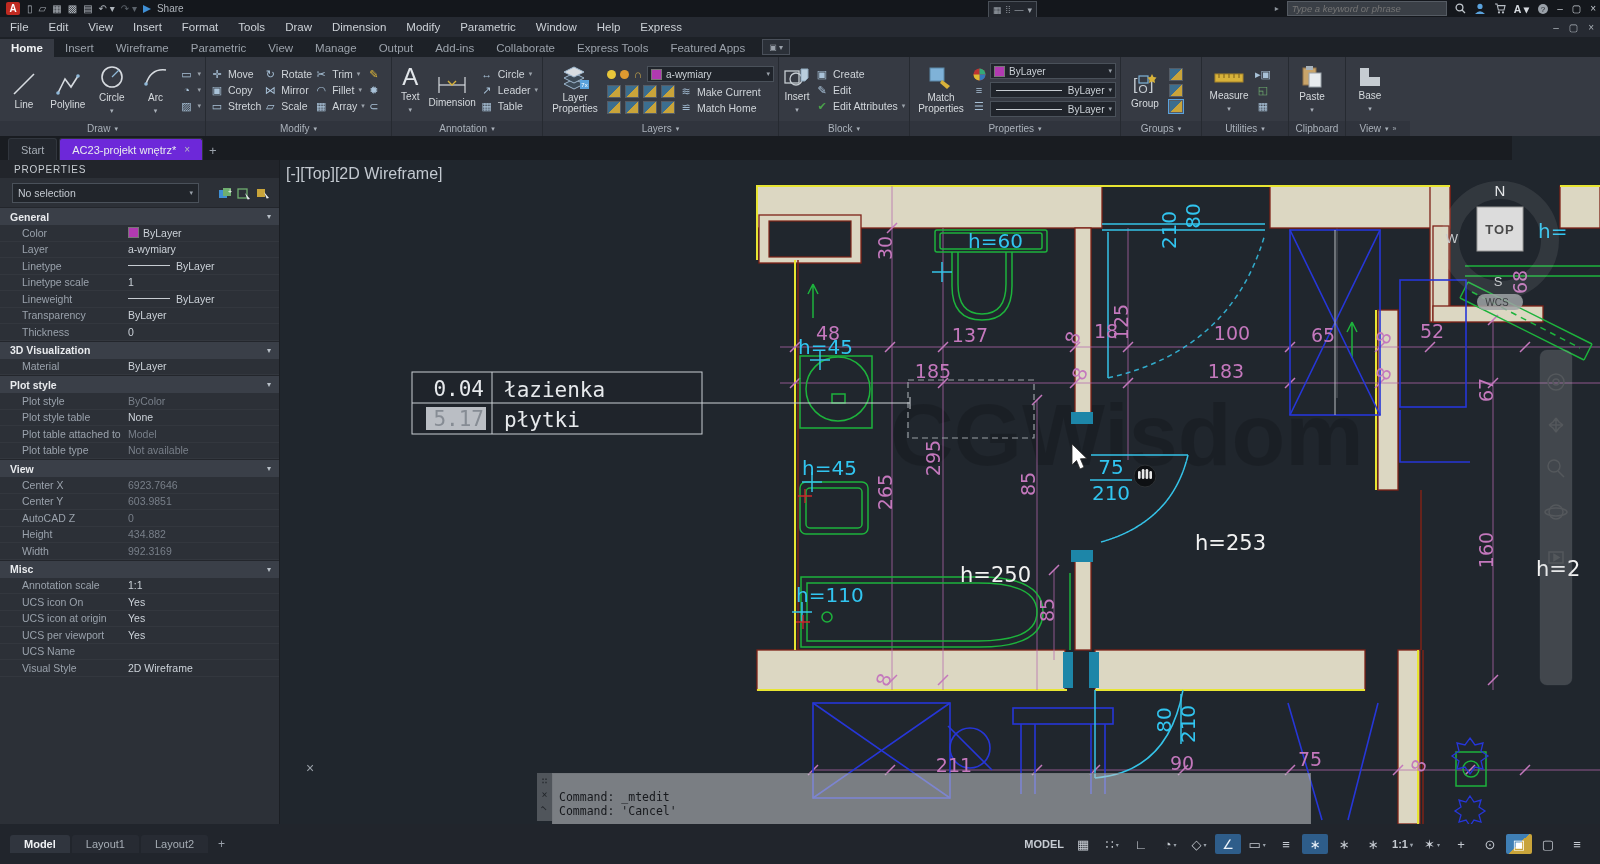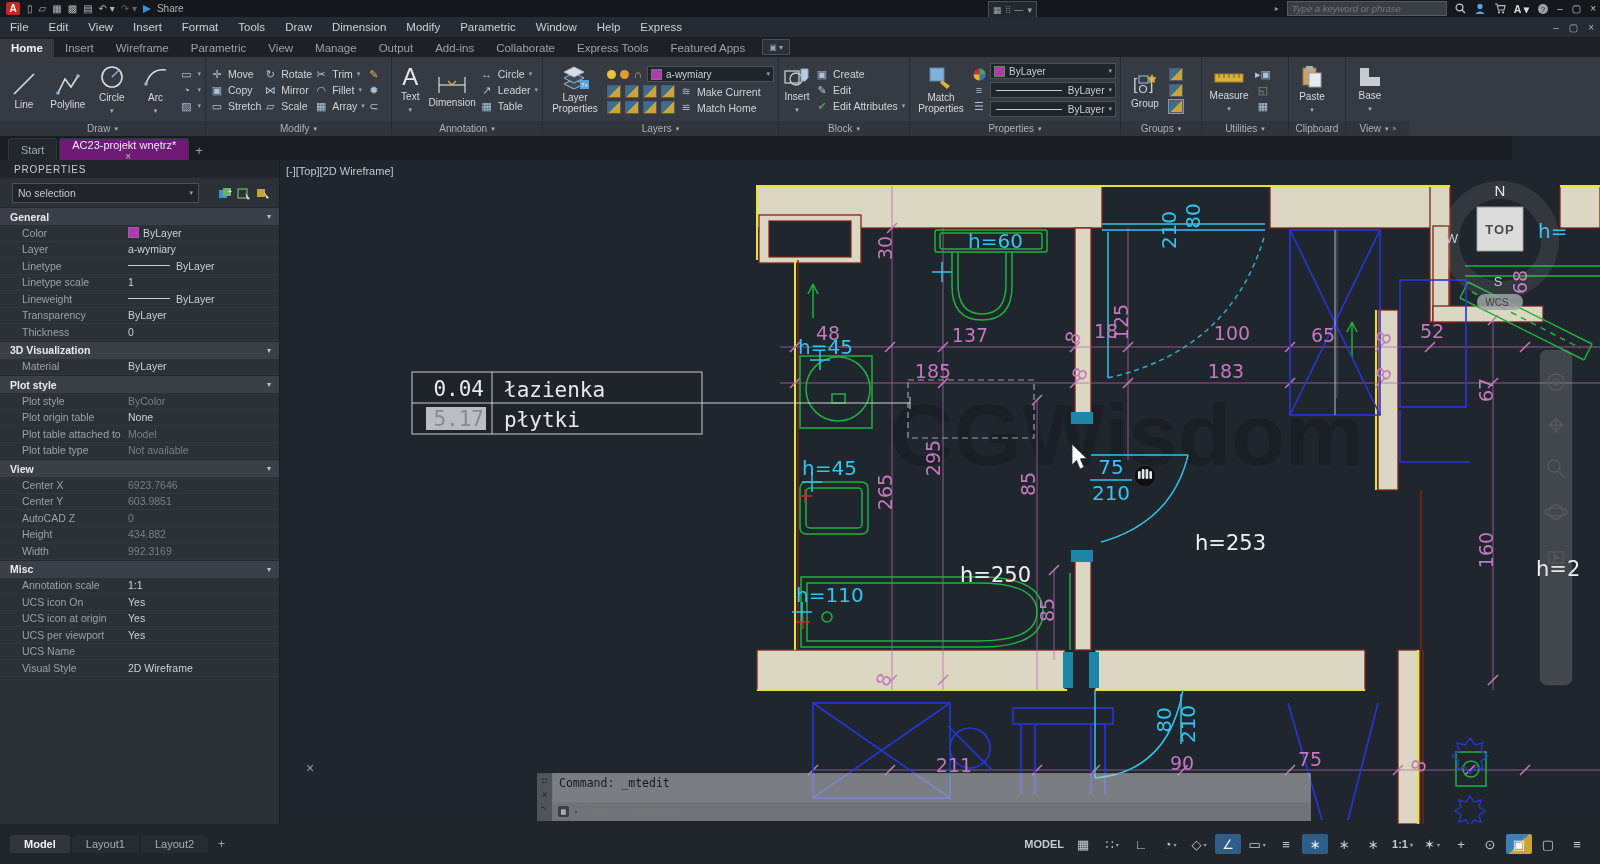--- a/index.html
+++ b/index.html
@@ -50,21 +50,21 @@
   .field{height:14px;background:#20242b;border:1px solid #4a515a;display:flex;align-items:center;gap:4px;
     padding:0 3px;color:#ccd2d8;font-size:10px;white-space:nowrap;}
   .field .line{flex:1;border-top:1px solid #c7ccd2;margin:0 2px;}
   .sw{width:9px;height:9px;background:#b13ab1;display:inline-block;border:1px solid #777;}
   .mini{width:12px;height:11px;border:1px solid #555c66;display:inline-block;background:linear-gradient(135deg,#3c6e8f 50%,#c9a43a 50%);}
   .dot{width:9px;height:9px;border-radius:50%;display:inline-block;}
   
   .filetabs{position:absolute;left:0;top:136px;width:1512px;height:24px;background:#191c21;display:flex;align-items:flex-end;padding-left:8px;box-sizing:border-box;}
   .ftab{height:21px;display:flex;align-items:center;padding:0 12px;font-size:11px;color:#a6adb5;background:#23272e;
     border:1px solid #31363e;border-bottom:none;margin-right:2px;border-radius:3px 3px 0 0;cursor:default;}
-  .ftab.active{background:#701a75;color:#e8ebee;flex-direction:column;}
+  .ftab.active{background:#6d28d9;color:#e8ebee;}
   .ftab .x{margin-left:8px;color:#b7bdc4;font-size:10px;}
   .ftab-add{color:#9aa1aa;font-size:13px;margin-left:4px;padding-bottom:2px;cursor:default;}
   
   .workspace{position:absolute;left:0;top:160px;width:1600px;height:664px;display:flex;}
   
   .palette{width:280px;height:664px;background:#2c3037;flex:none;position:relative;font-size:10.5px;border-right:1px solid #1b1e23;box-sizing:border-box;}
   .pal-head{height:18px;background:#22252b;color:#c8cdd3;display:flex;align-items:center;padding-left:14px;
     font-size:10px;letter-spacing:.8px;}
   .pal-selrow{display:flex;align-items:center;gap:18px;padding:5px 8px 4px 12px;}
   .pal-select{flex:1;height:18px;background:#21252b;border:1px solid #4a515a;color:#c4cad1;display:flex;align-items:center;
@@ -74,29 +74,29 @@
   .psec{background:#3a3f48;color:#e9ebee;font-weight:bold;height:17px;display:flex;align-items:center;
     justify-content:space-between;padding:0 8px 0 10px;border-top:1px solid #23262c;}
   .psec .caret{font-size:8px;color:#b9c0c8;font-weight:normal;}
   .prow{height:15.5px;display:flex;align-items:center;border-bottom:1px solid #33373e;}
   .plabel{width:128px;padding-left:22px;color:#9aa2ac;box-sizing:border-box;white-space:nowrap;overflow:hidden;}
   .pval{flex:1;color:#ccd2d9;display:flex;align-items:center;gap:4px;white-space:nowrap;}
   .pval.dim{color:#787f89;}
   .pline{display:inline-block;width:42px;border-top:1px solid #c7ccd2;margin-right:2px;}
   
   .canvas{position:relative;width:1320px;height:664px;background:#20262d;overflow:hidden;}
-  .vp-label{position:absolute;left:6px;top:5px;color:#c3c9d0;font-size:11px;z-index:5;}
+  .vp-label{position:absolute;left:6px;top:5px;color:#c3c9d0;font-size:16px;z-index:5;}
   .canvas svg{position:absolute;left:0;top:0;}
   
   .cmdwin{position:absolute;left:257px;top:613px;width:774px;height:48px;z-index:6;display:flex;
     font-family:"DejaVu Sans Mono",monospace;}
   .cmdgrip{width:15px;background:rgba(120,124,130,.55);display:flex;flex-direction:column;align-items:center;
     color:#22262b;font-size:10px;gap:3px;padding-top:2px;}
   .cmdbody{flex:1;display:flex;flex-direction:column;}
-  .cmdlines{flex:1;background:rgba(196,199,203,.55);border:1px solid rgba(110,114,120,.5);padding:2px 6px;
+  .cmdlines{flex:1;background:rgba(196,199,203,.55);border:1px solid rgba(110,114,120,.5);padding:16px 6px;
     color:#17191d;font-size:11.5px;line-height:14px;}
   .cmdinput{height:17px;background:rgba(210,212,215,.45);border:1px solid rgba(110,114,120,.45);border-top:none;
     display:flex;align-items:center;gap:5px;padding:0 5px;}
   .cmdinput .sq{width:11px;height:11px;background:#3a3f46;border-radius:2px;color:#cfd4d9;font-size:8px;
     display:inline-flex;align-items:center;justify-content:center;}
   .cmdinput input{flex:1;background:transparent;border:none;outline:none;font-style:italic;color:#5a6068;
     font-size:11px;font-family:"DejaVu Sans Mono",monospace;}
   .float-x{position:absolute;left:26px;top:600px;color:#9aa0a8;font-size:14px;z-index:5;}
   
   .statusbar{position:absolute;left:0;top:824px;width:1600px;height:40px;background:#21252c;display:flex;align-items:center;}
@@ -664,21 +664,21 @@
           </div>
           <div class="psec">
             <span>Plot style</span>
             <span class="caret">▾</span>
           </div>
           <div class="prow">
             <span class="plabel">Plot style</span>
             <span class="pval dim">ByColor</span>
           </div>
           <div class="prow">
-            <span class="plabel">Plot origin table</span>
+            <span class="plabel">Plot style table</span>
             <span class="pval">None</span>
           </div>
           <div class="prow">
             <span class="plabel">Plot table attached to</span>
             <span class="pval dim">Model</span>
           </div>
           <div class="prow">
             <span class="plabel">Plot table type</span>
             <span class="pval dim">Not available</span>
           </div>
@@ -1011,20 +1011,21 @@
 
       <div class="cmdwin">
         <div class="cmdgrip">
           <span>∷</span>
           <span>×</span>
           <span style="transform:rotate(45deg);">⌐</span>
         </div>
         <div class="cmdbody">
           <div class="cmdlines">
             <div>Command: _mtedit</div>
+            <div>Command: 'Cancel'</div>
           </div>
           <div class="cmdinput">
             <span class="sq">▦</span>
             <span style="color:#4a5058;font-size:8px;">▸</span>
             <input placeholder="Type a command" style="">
           </div>
         </div>
       </div>
     </div>
   </div>

